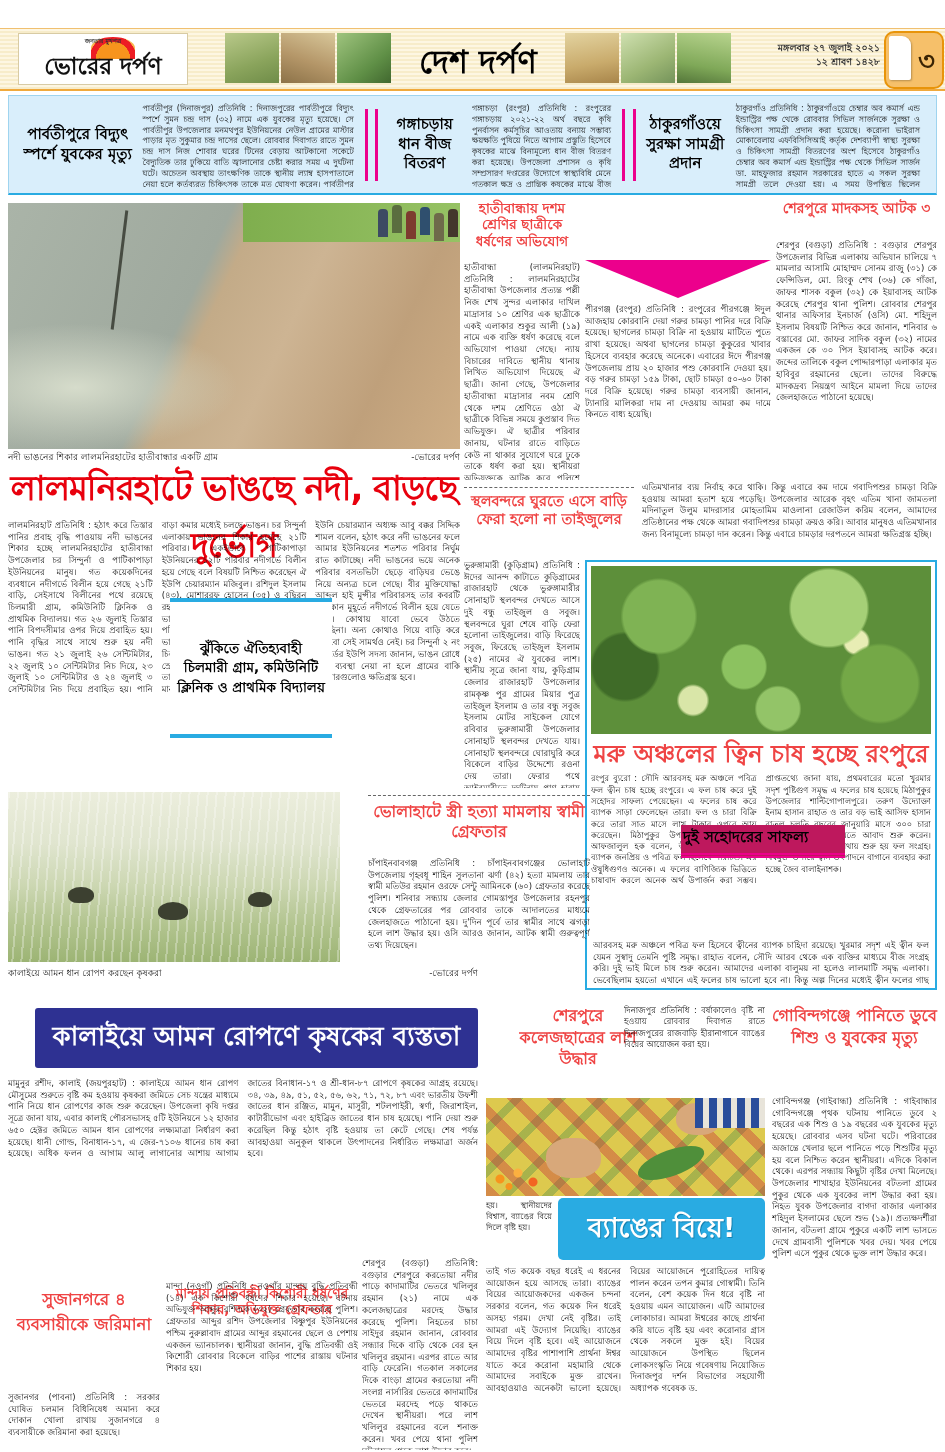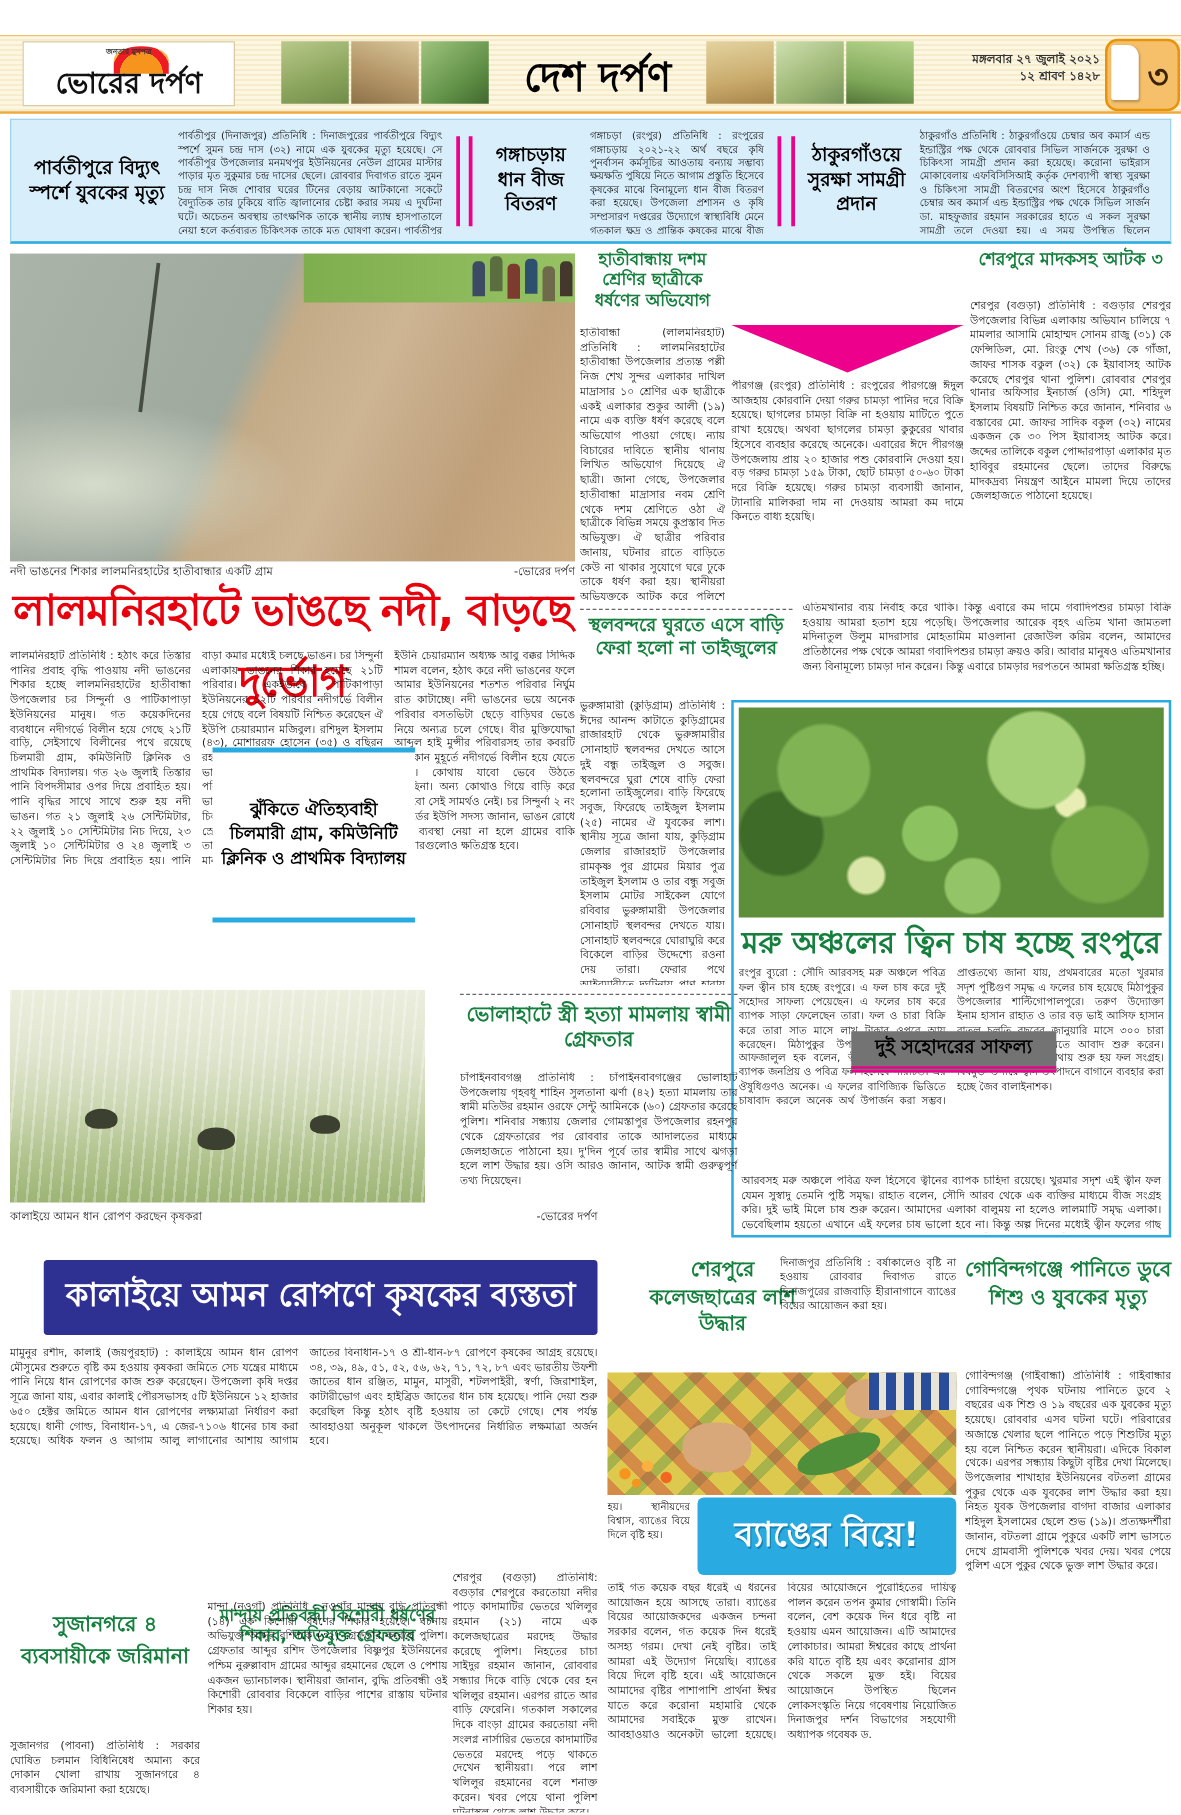--- a/index.html
+++ b/index.html
@@ -1,21 +1,21 @@
 <!DOCTYPE html>
 <html><head>
 <meta charset="utf-8">
 <style>
   html,body{margin:0;padding:0;background:#e8e8e8;}
   #page{position:relative;width:945px;height:1452px;background:#ffffff;margin:0 auto;
         font-family:"DejaVu Sans",sans-serif;overflow:hidden;}
   .abs{position:absolute;}
   .bn{font-family:"DejaVu Sans",sans-serif;}
   .body-txt{font-size:8.5px;line-height:1.38;text-align:justify;color:#151515;overflow:hidden;}
-  .hl{font-weight:bold;text-align:center;color:#15803d;line-height:1.22;}
+  .hl{font-weight:bold;text-align:center;color:#ef4444;line-height:1.22;}
   .caption{font-size:9px;font-weight:normal;color:#222;}
   .cols2{column-count:2;column-gap:9px;}
   .cols3{column-count:3;column-gap:9px;}
 
   
   #masthead{left:0;top:28px;width:945px;height:60px;
     background:repeating-linear-gradient(0deg,#f7ecca 0 2px,#fdf6e2 2px 4px);
     border-top:1px solid #f0c070;border-bottom:2px solid #f0a93c;}
   #logo-box{left:18px;top:4px;width:168px;height:50px;background:#fff;border:1px solid #d8cba4;overflow:hidden;}
   #logo-sun{left:72px;top:3px;width:44px;height:22px;border-radius:50% 50% 0 0;
@@ -79,21 +79,21 @@
       radial-gradient(circle at 20% 30%,#7fb354 0 12%,transparent 13%),
       radial-gradient(circle at 45% 60%,#8cc260 0 10%,transparent 11%),
       radial-gradient(circle at 70% 25%,#a6d077 0 14%,transparent 15%),
       radial-gradient(circle at 85% 70%,#74a847 0 12%,transparent 13%),
       radial-gradient(circle at 55% 85%,#93c468 0 9%,transparent 10%),
       radial-gradient(circle at 30% 80%,#d9e6a8 0 5%,transparent 6%),
       radial-gradient(circle at 78% 45%,#e8edb4 0 4%,transparent 5%),
       radial-gradient(circle at 10% 60%,#3f6b28 0 10%,transparent 11%);}
   #tin-hl{font-size:24px;margin:6px 0 4px 0;}
   #tin-body-wrap{position:relative;height:212px;overflow:hidden;}
-  #tin-subhead{position:absolute;left:90px;top:52px;width:160px;background:#737373;text-align:center;
+  #tin-subhead{position:absolute;left:90px;top:52px;width:160px;background:#be185d;
      font-size:15px;font-weight:bold;line-height:1.3;padding:3px 2px 5px 2px;border-bottom:5px double #ec008c;}
 
   
   #bholahat-hl{left:368px;top:795px;width:222px;font-size:16px;border-top:1px dashed #666;padding-top:6px;}
   #bholahat-body{left:368px;top:858px;width:222px;height:106px;}
   #rice-photo{left:8px;top:792px;width:332px;height:170px;overflow:hidden;
     background-image:
       repeating-linear-gradient(95deg,rgba(255,255,255,.30) 0 2px,rgba(255,255,255,0) 2px 9px),
       linear-gradient(180deg,#eceedd 0%,#e0e5cf 30%,#ccd7b2 55%,#b2c48f 78%,#9cb474 100%);}
   .farmer{position:absolute;background:#3c4030;border-radius:50% 50% 40% 40%;}

